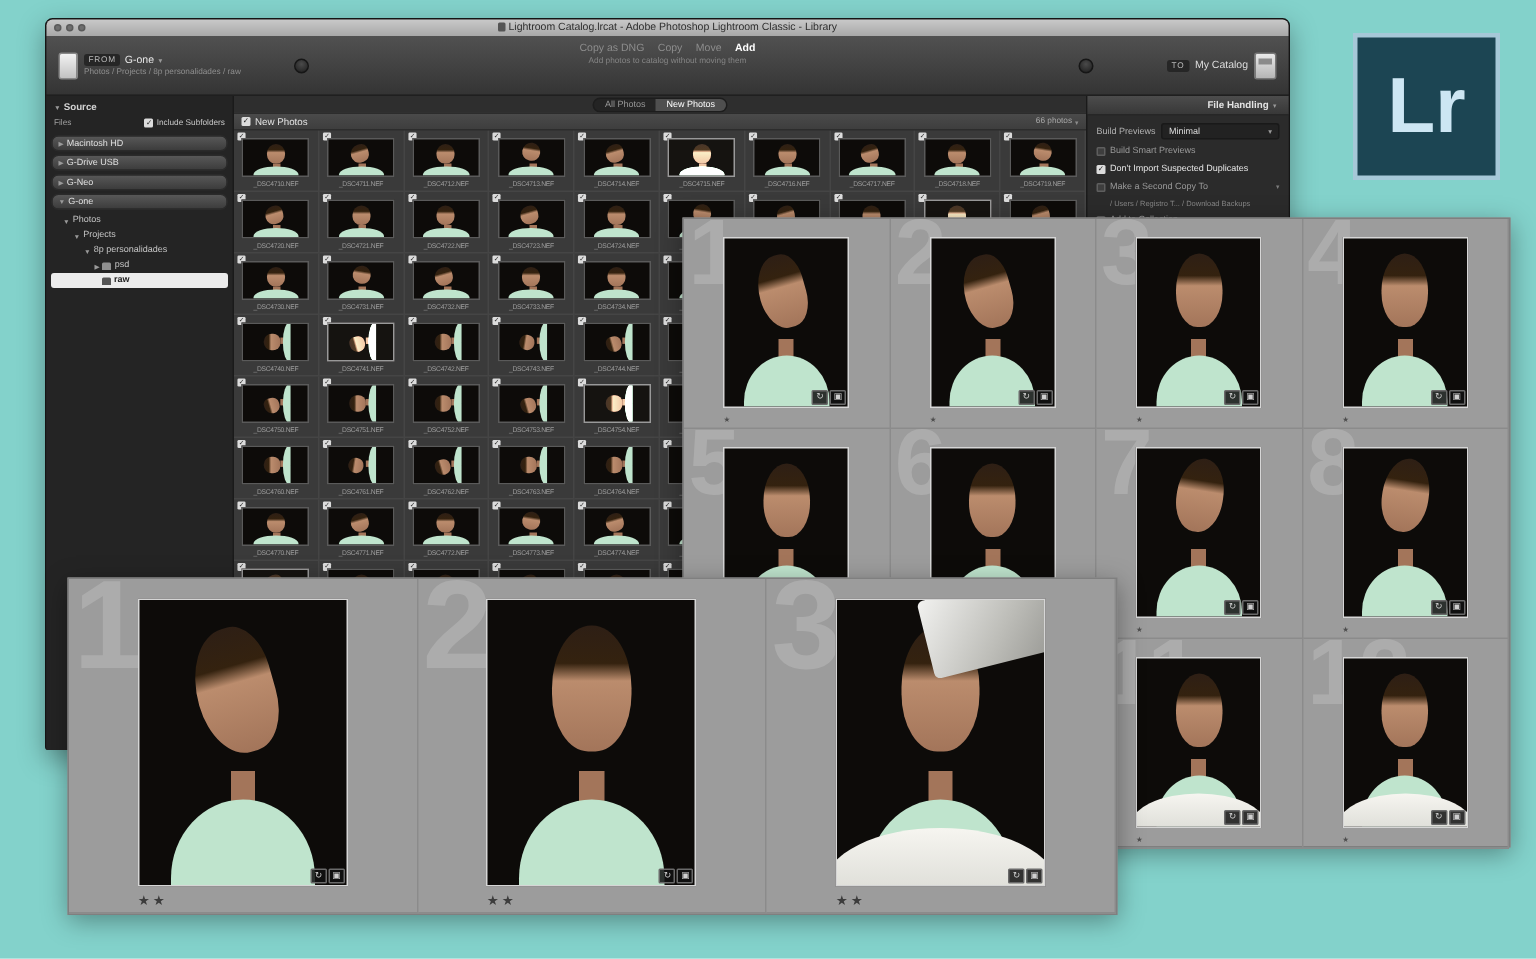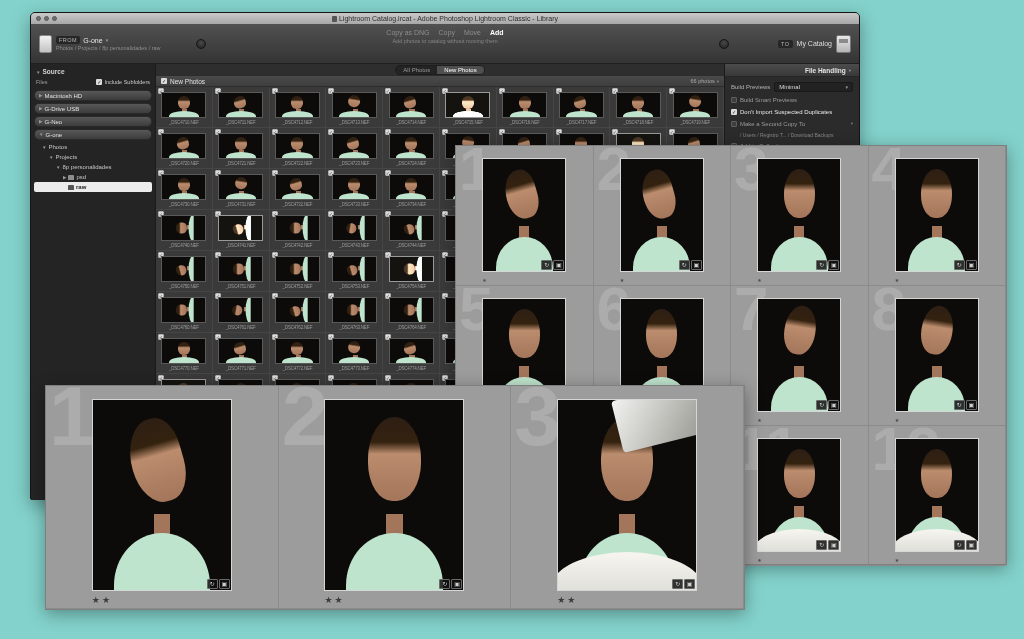--- a/index.html
+++ b/index.html
@@ -1628,14 +1628,15 @@
           </div>
           <div class="badges">
             <span class="badge badge-adjust"></span>
             <span class="badge badge-crop"></span>
           </div>
         </div>
         <span class="bstars">★★</span>
       </div>
     </div>
 
+  <div class="lr-logo" style="background: rgb(28, 69, 83); border: 3px solid rgb(166, 200, 216); color: rgb(205, 230, 243);">Lr</div>
 
 </div>
 
 </body></html>

